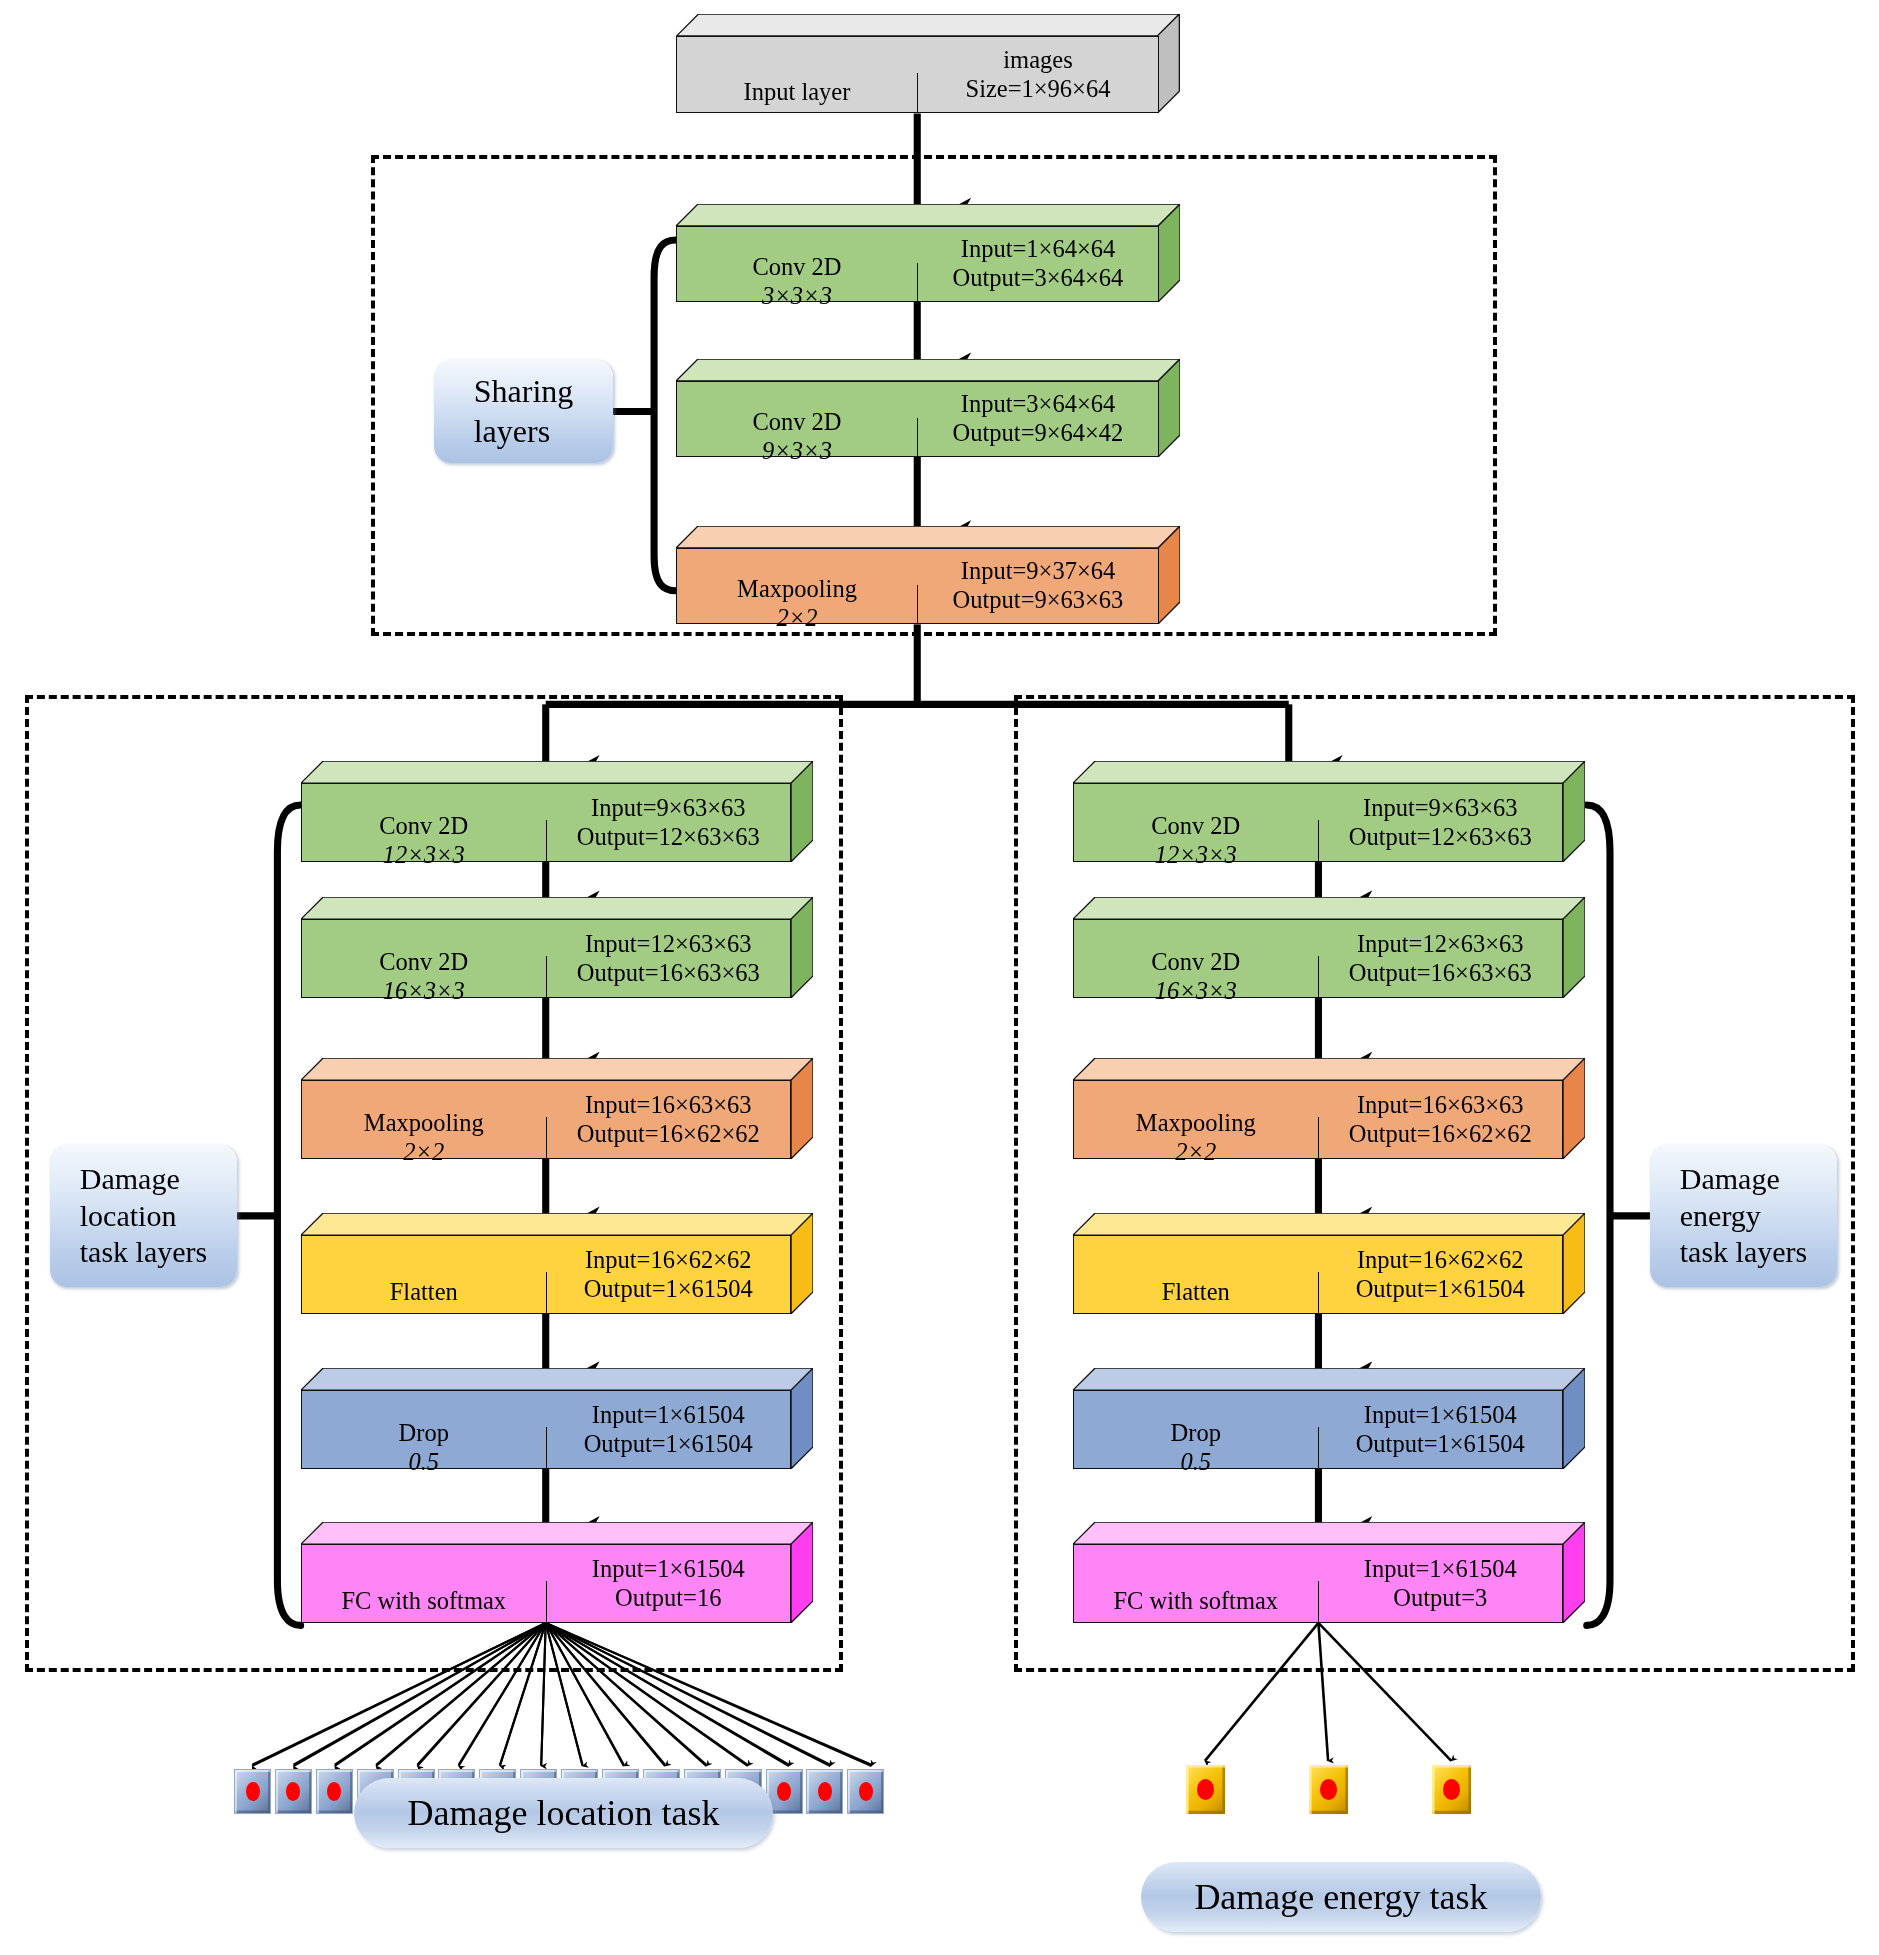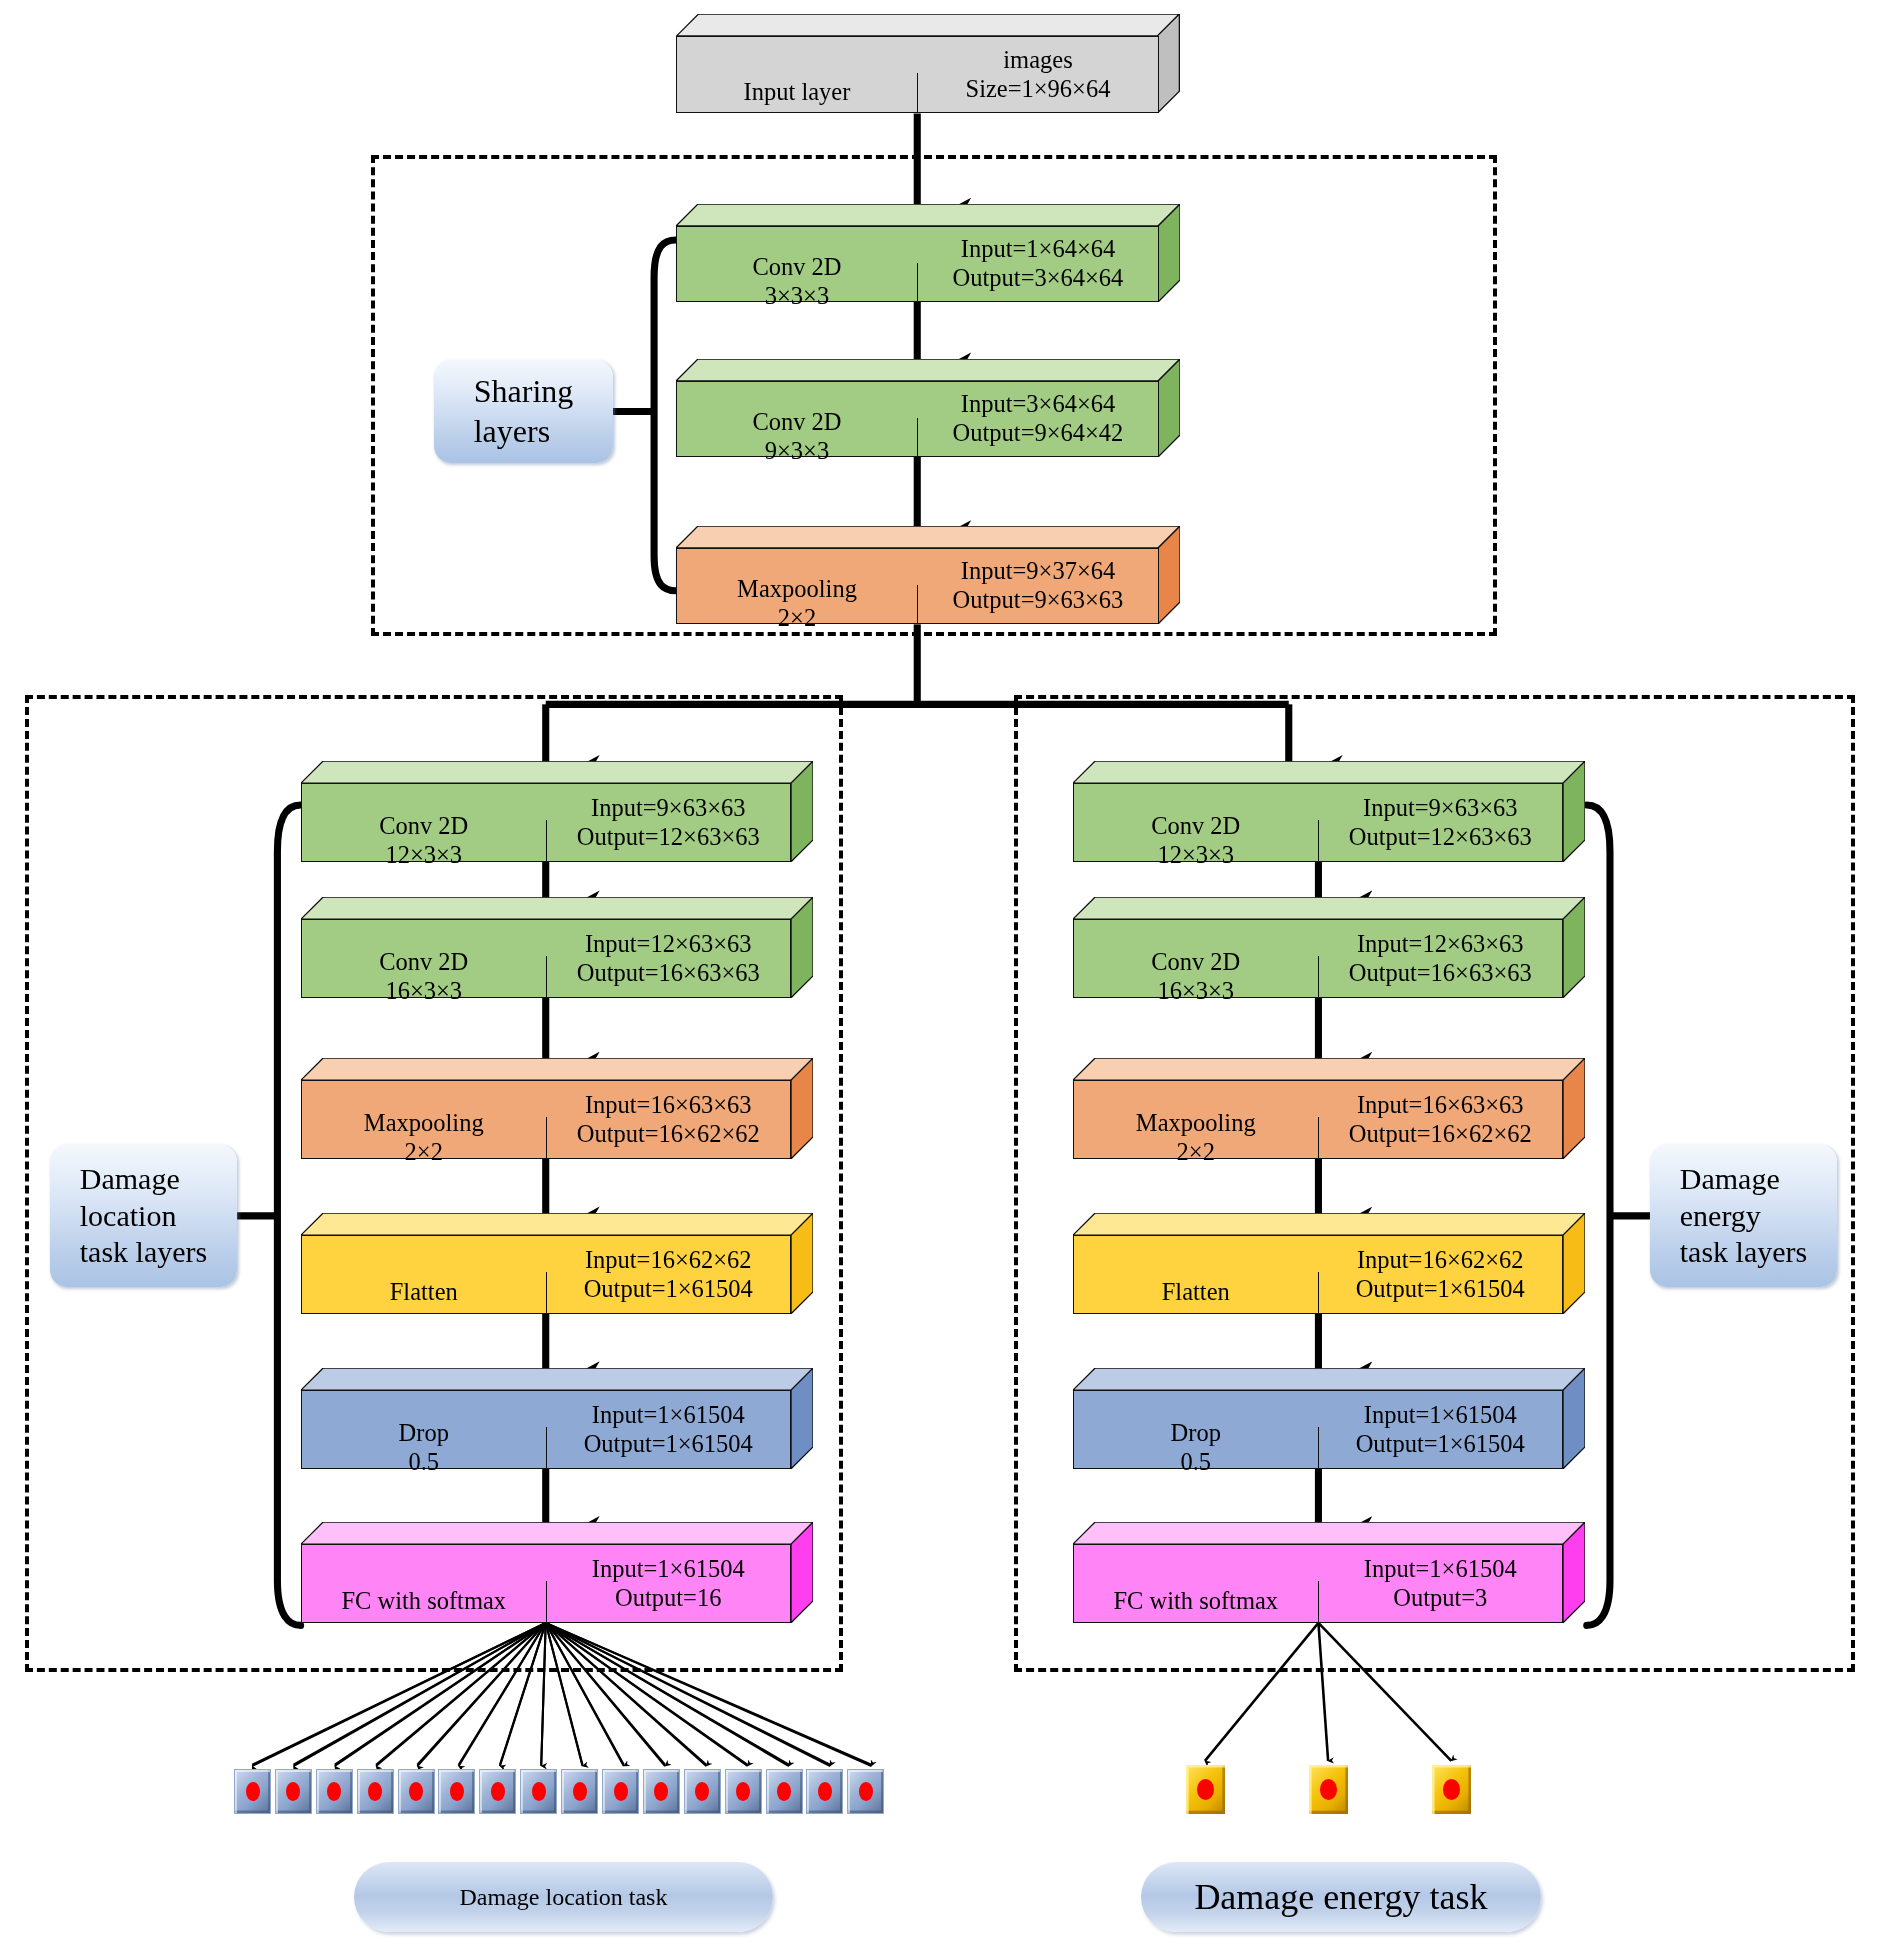--- a/index.html
+++ b/index.html
@@ -11,21 +11,21 @@
 
   
   .blk{position:absolute;box-sizing:border-box;}
   .blk .top{position:absolute;left:0;top:0;width:100%;height:100%;}
   .blk .face{position:absolute;left:0;bottom:0;box-sizing:border-box;
              border:1.3px solid #111;display:flex;align-items:stretch;}
   .blk .face .cell{flex:1;display:flex;flex-direction:column;align-items:center;
              justify-content:center;text-align:center;line-height:1.18;}
   .blk .face .cell.left{border-right:1.3px solid #111;margin-top:36px;}
   .blk .lbl1{white-space:nowrap;}
-  .blk .lbl2{white-space:nowrap;}
+  .blk .lbl2{white-space:nowrap;font-style:italic;}
 
   
   .callout{position:absolute;border-radius:17px;display:flex;align-items:center;
            justify-content:center;line-height:1.22;
            background:linear-gradient(to bottom,#f4f8fd 0%,#dce7f6 35%,#b9cde9 78%,#aac3e4 100%);
            box-shadow:1.9px 1.9px 3.2px rgba(120,140,170,.45);}
   .pill{position:absolute;border-radius:39px;display:flex;align-items:center;
         justify-content:center;text-align:center;
         background:linear-gradient(to bottom,#dde7f6 0%,#b4c8e6 48%,#c2d2ea 72%,#e3ecf8 100%);
         box-shadow:1.9px 2.6px 3.9px rgba(120,140,170,.40);}
@@ -461,21 +461,21 @@
         <div class="dot eng"></div>
       </div>
       <div class="node-eng" style="left: 1309px; top: 1765px;">
         <div class="dot eng"></div>
       </div>
       <div class="node-eng" style="left: 1432px; top: 1765px;">
         <div class="dot eng"></div>
       </div>
     </div>
 
-  <div class="pill" style="left:354px;top:1862px;width:419px;height:70px;font-size:24px;">
+  <div class="pill" style="left:354px;top:1778px;width:419px;height:70px;font-size:36px;">
     <span>Damage location task</span>
   </div>
   <div class="pill" style="left:1141px;top:1862px;width:400px;height:70px;font-size:36px;">
     <span>Damage energy task</span>
   </div>
 
 </div>
 
 
 </body></html>

